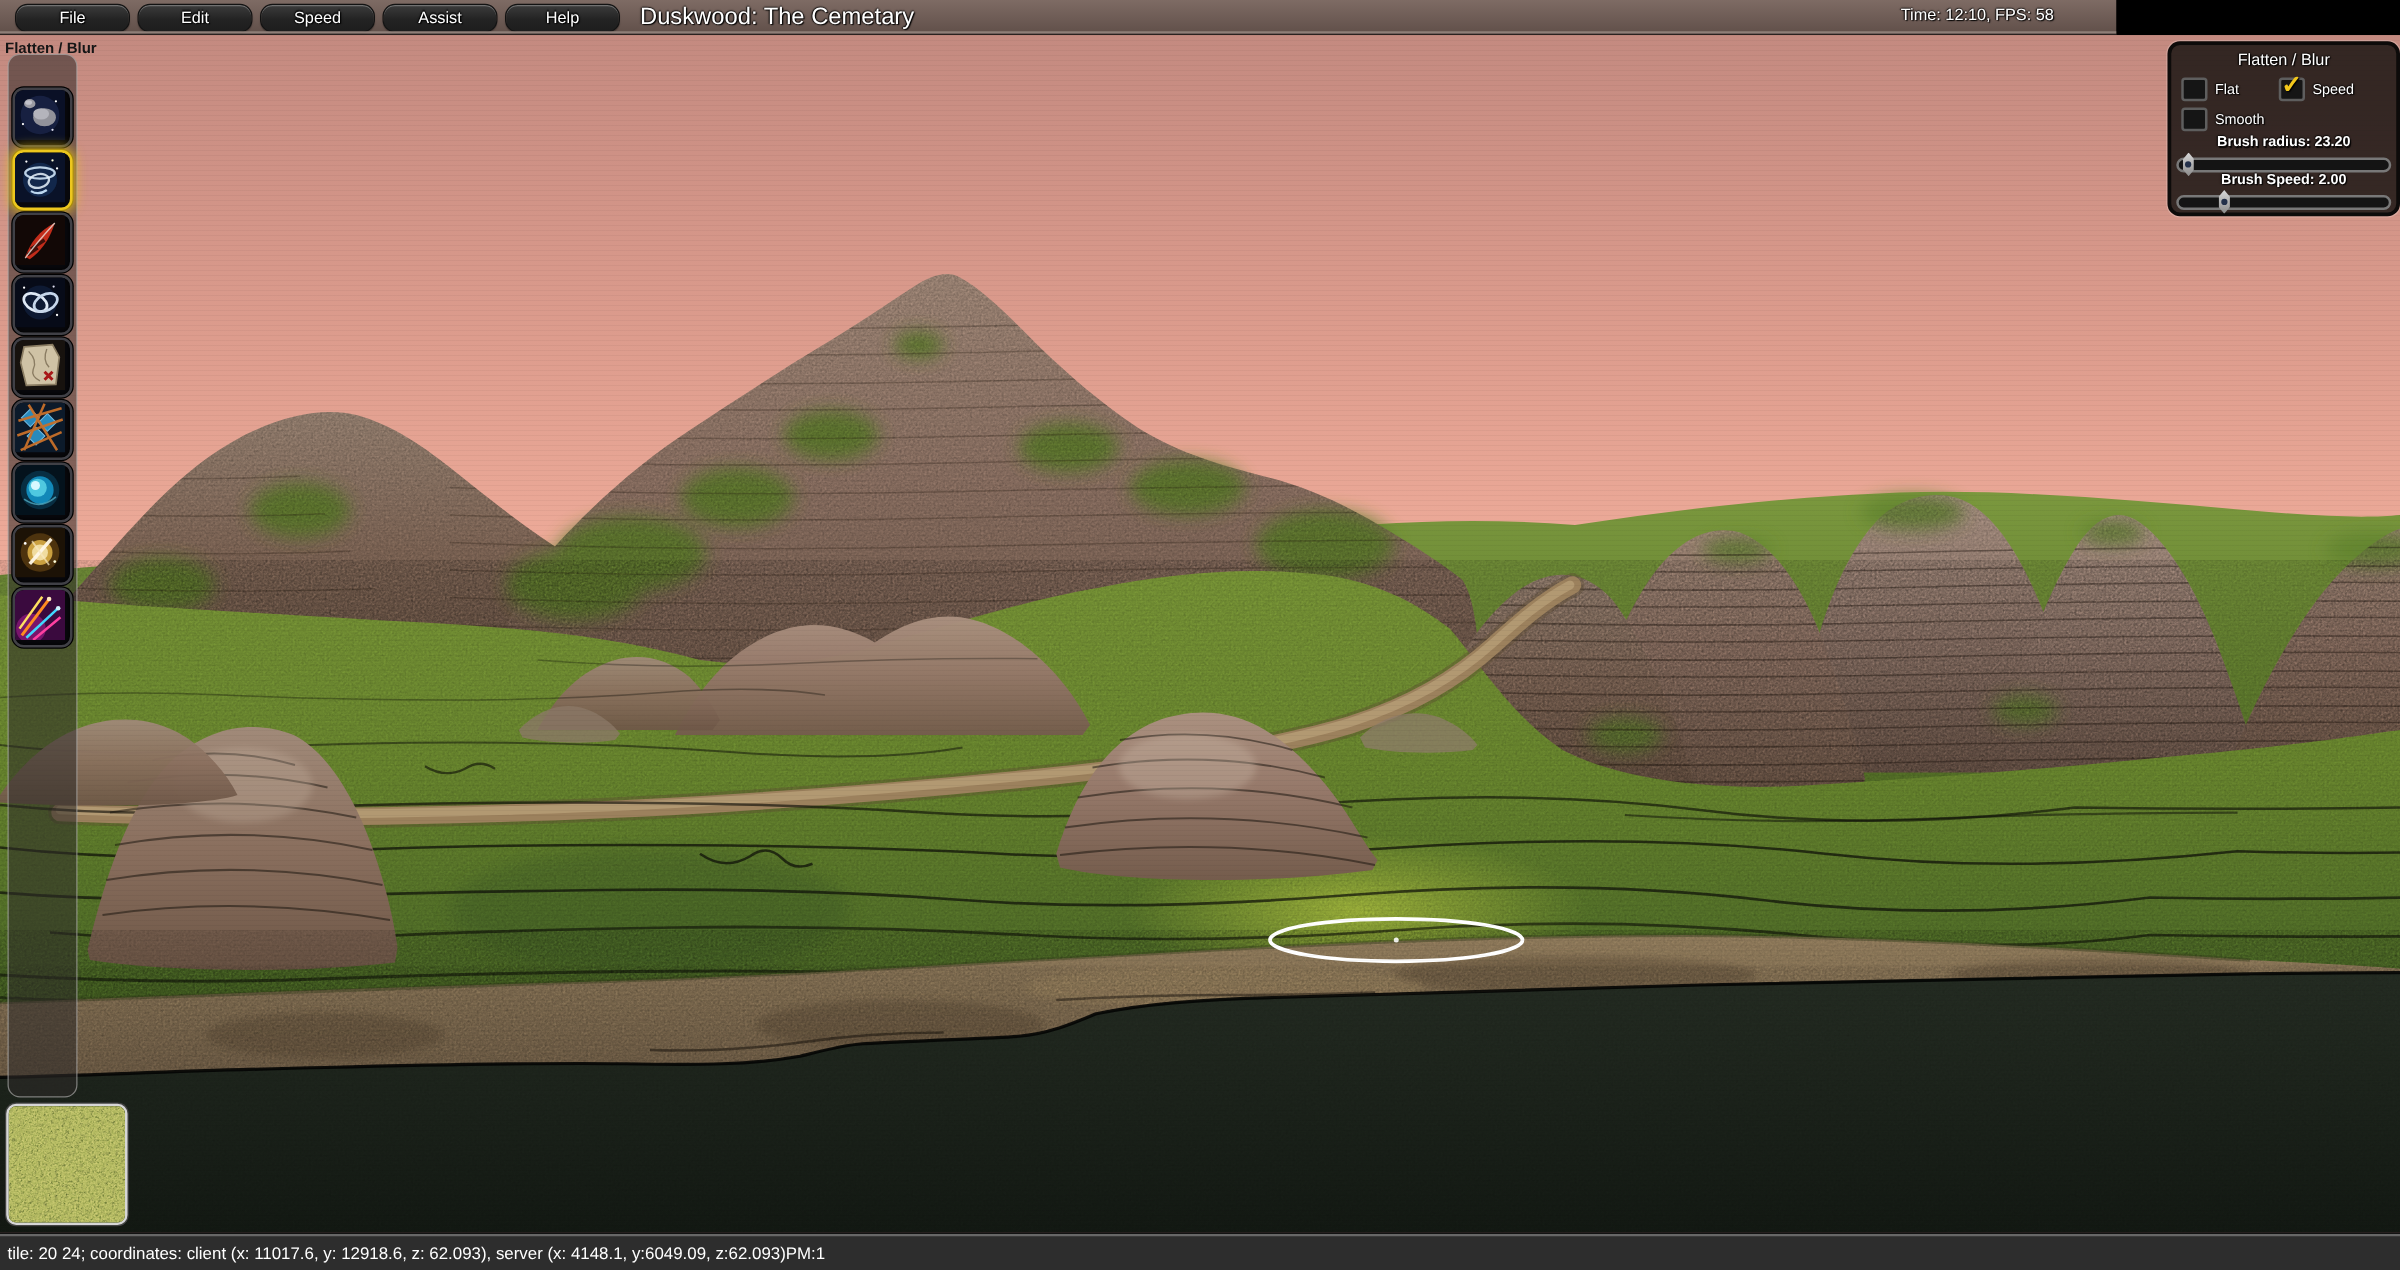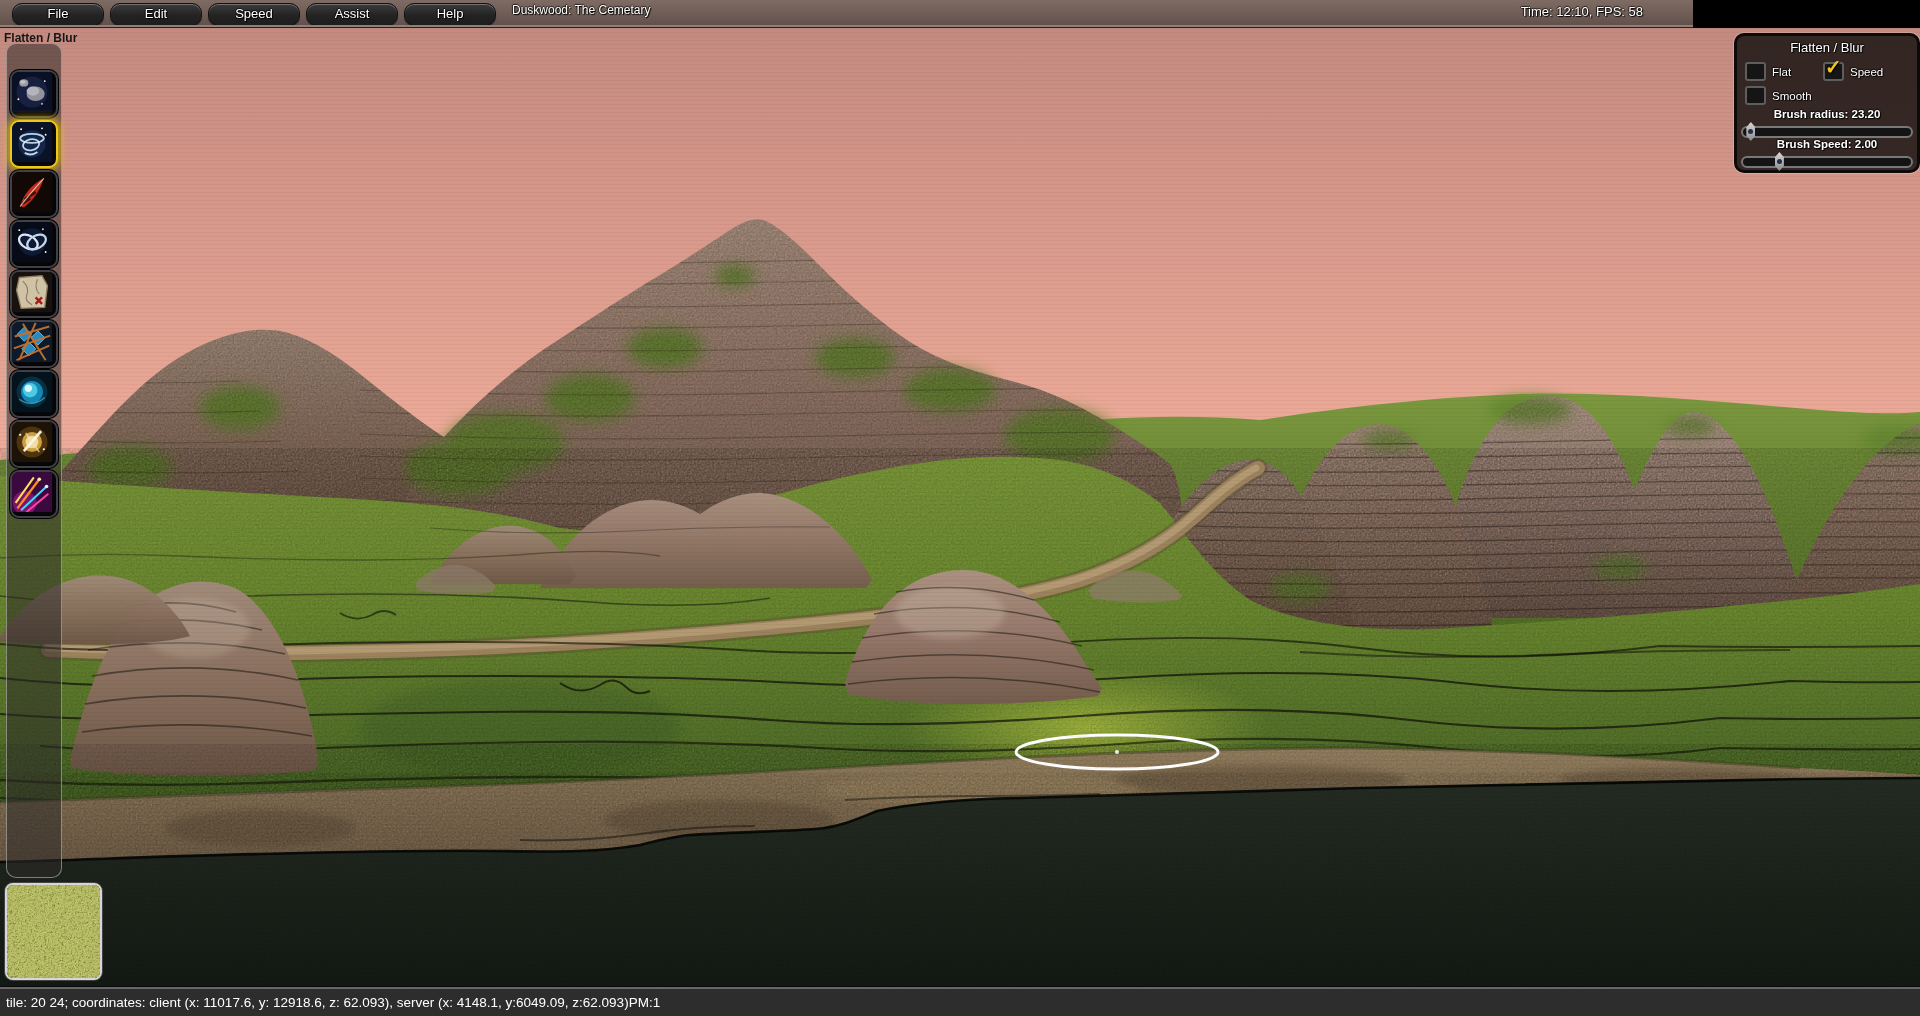--- a/index.html
+++ b/index.html
@@ -7,21 +7,21 @@
   .shadowed{text-shadow:1px 1px 1px #000,-1px 0 1px rgba(0,0,0,.7),0 -1px 1px rgba(0,0,0,.7);}
   
   #topbar{position:absolute;left:0;top:0;width:1693px;height:28px;
     background:linear-gradient(#7e6b64,#5f4e48);z-index:50;}
   #topbar .edgeA{position:absolute;left:0;bottom:1px;width:100%;height:2px;background:#8f7f78;}
   #topbar .edgeB{position:absolute;left:0;bottom:0;width:100%;height:1px;background:#2a2220;}
   .menu-btn{position:absolute;top:3px;width:90px;height:21px;border-radius:10px;
     background:linear-gradient(#3c3c3c,#232323 55%,#1d1d1d);
     border:1px solid #121212;box-shadow:inset 0 1px 0 rgba(255,255,255,.28),0 1px 1px rgba(0,0,0,.35);
     color:#fff;font-size:13px;text-align:center;line-height:20px;cursor:pointer;}
-  #win-title{position:absolute;left:512px;top:3px;color:#fff;font-size:12px;font-weight:500;}
+  #win-title{position:absolute;left:512px;top:3px;color:#fff;font-size:19px;font-weight:500;}
   #time-fps{position:absolute;right:50px;top:4px;color:#fff;font-size:13px;}
   
   #viewport{position:absolute;left:0;top:28px;width:1920px;height:958px;background:#d79a8b;}
   #scene{position:absolute;left:0;top:0;}
   #scanlines{position:absolute;left:0;top:0;width:100%;height:100%;pointer-events:none;z-index:5;
     background:repeating-linear-gradient(to bottom,rgba(0,0,0,.04) 0 1px,rgba(255,255,255,0) 1px 4px);}
   #mode-label{position:absolute;left:4px;top:3px;font-size:12px;font-weight:600;color:#161616;z-index:12;}
   
   #toolbar{position:absolute;left:6px;top:15px;width:54px;height:833px;z-index:10;
     background:rgba(46,42,40,.55);border:1px solid rgba(200,200,200,.55);border-radius:10px;}

